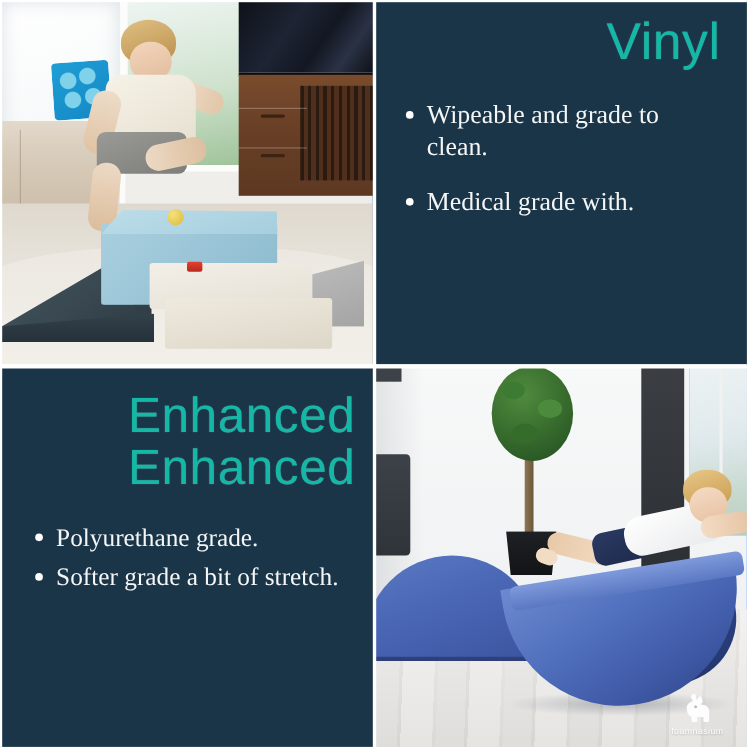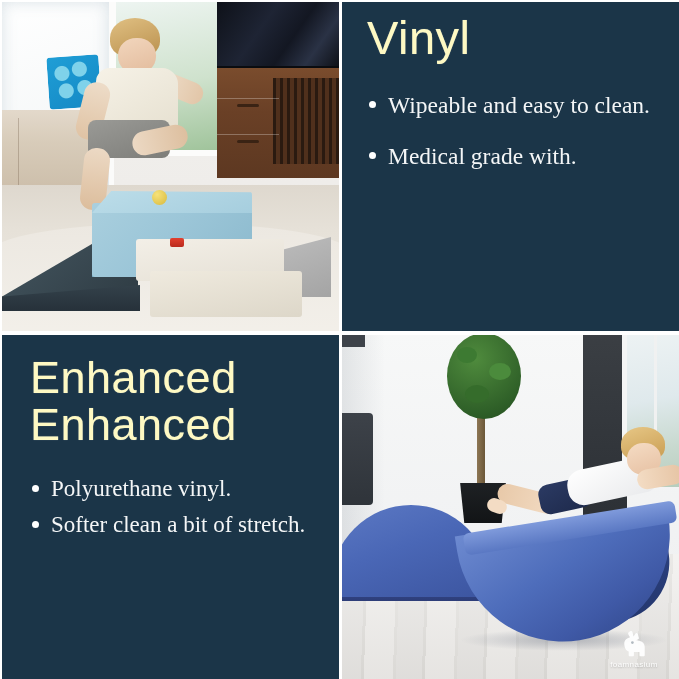--- a/index.html
+++ b/index.html
@@ -18,30 +18,31 @@
 
   .cell{position:relative;overflow:hidden;}
 
   
   .panel{
     background:#1b3548;
     color:#ffffff;
     box-sizing:border-box;
   }
   .panel-vinyl{padding:14px 24px 10px 28px;}
-  .panel-fabrics{padding:22px 6px 10px 30px;}
+  .panel-fabrics{padding:22px 16px 10px 30px;}
 
   .heading{
     font-family:"Liberation Sans",sans-serif;
     font-weight:400;
     letter-spacing:0.5px;
     line-height:1.04;
     margin:0 0 6px 0;
-    color:#fef9c3;
+    color:#14b8a6;
     text-shadow:0 0 1px rgba(255,255,255,.35);
+    text-align:right;
   }
   .panel-vinyl .heading{font-size:47px;margin-bottom:28px;}
   .panel-fabrics .heading{font-size:45px;margin-bottom:26px;}
 
   .bullets{list-style:none;margin:0;padding:0;}
   .bullets li{
     position:relative;
     font-family:"Liberation Serif",serif;
     color:#f4f6f7;
     padding-left:21px;
@@ -264,42 +265,42 @@
       <div class="p1-ball"></div>
       <div class="p1-redtoy"></div>
     </div>
   </div>
 
   <div class="cell cell-2 panel panel-vinyl">
     <h2 class="heading">Vinyl</h2>
     <ul class="bullets">
       <li>
         <span class="dot"></span>
-        <span>Wipeable and easy to clean.</span>
+        <span>Wipeable and grade to clean.</span>
       </li>
       <li>
         <span class="dot"></span>
         <span>Medical grade with.</span>
       </li>
     </ul>
   </div>
 
   <div class="cell cell-3 panel panel-fabrics">
     <h2 class="heading">
       <span>Enhanced</span><br>
       <span>Enhanced</span>
     </h2>
     <ul class="bullets">
       <li>
         <span class="dot"></span>
-        <span>Polyurethane vinyl.</span>
+        <span>Polyurethane grade.</span>
       </li>
       <li>
         <span class="dot"></span>
-        <span>Softer clean a bit of stretch.</span>
+        <span>Softer grade a bit of stretch.</span>
       </li>
     </ul>
   </div>
 
   <div class="cell cell-4">
     <div class="photo">
       <div class="p2-wall"></div>
       <div class="p2-wallshadow"></div>
       <div class="p2-topbar"></div>
       <div class="p2-fireplace"></div>

